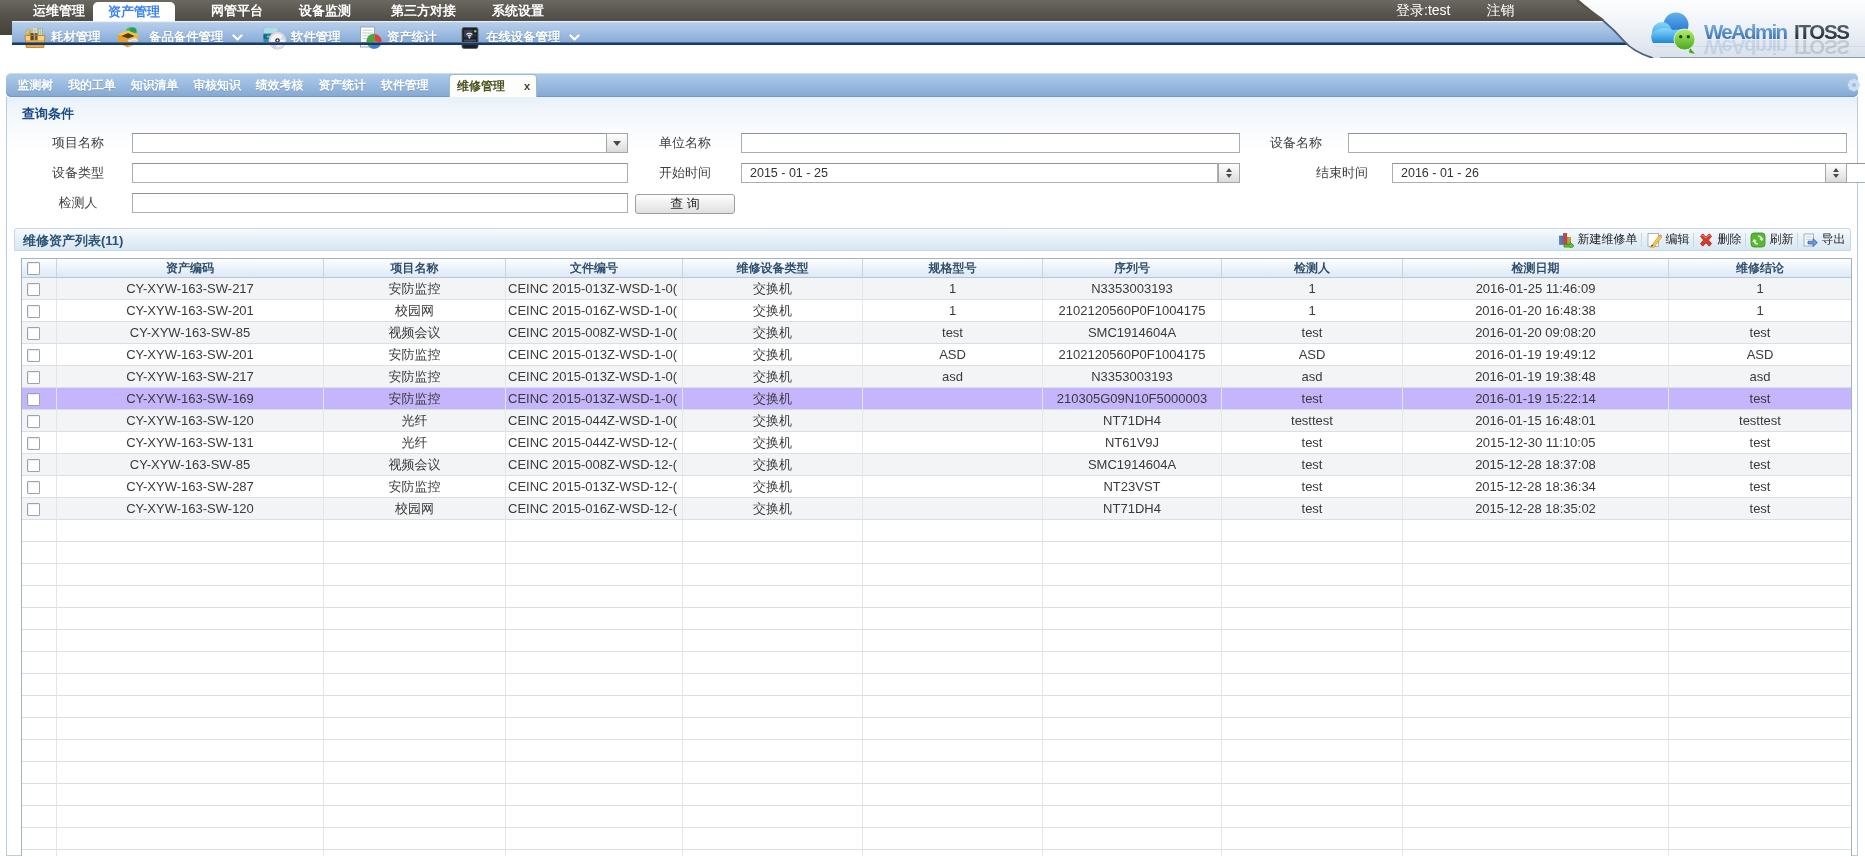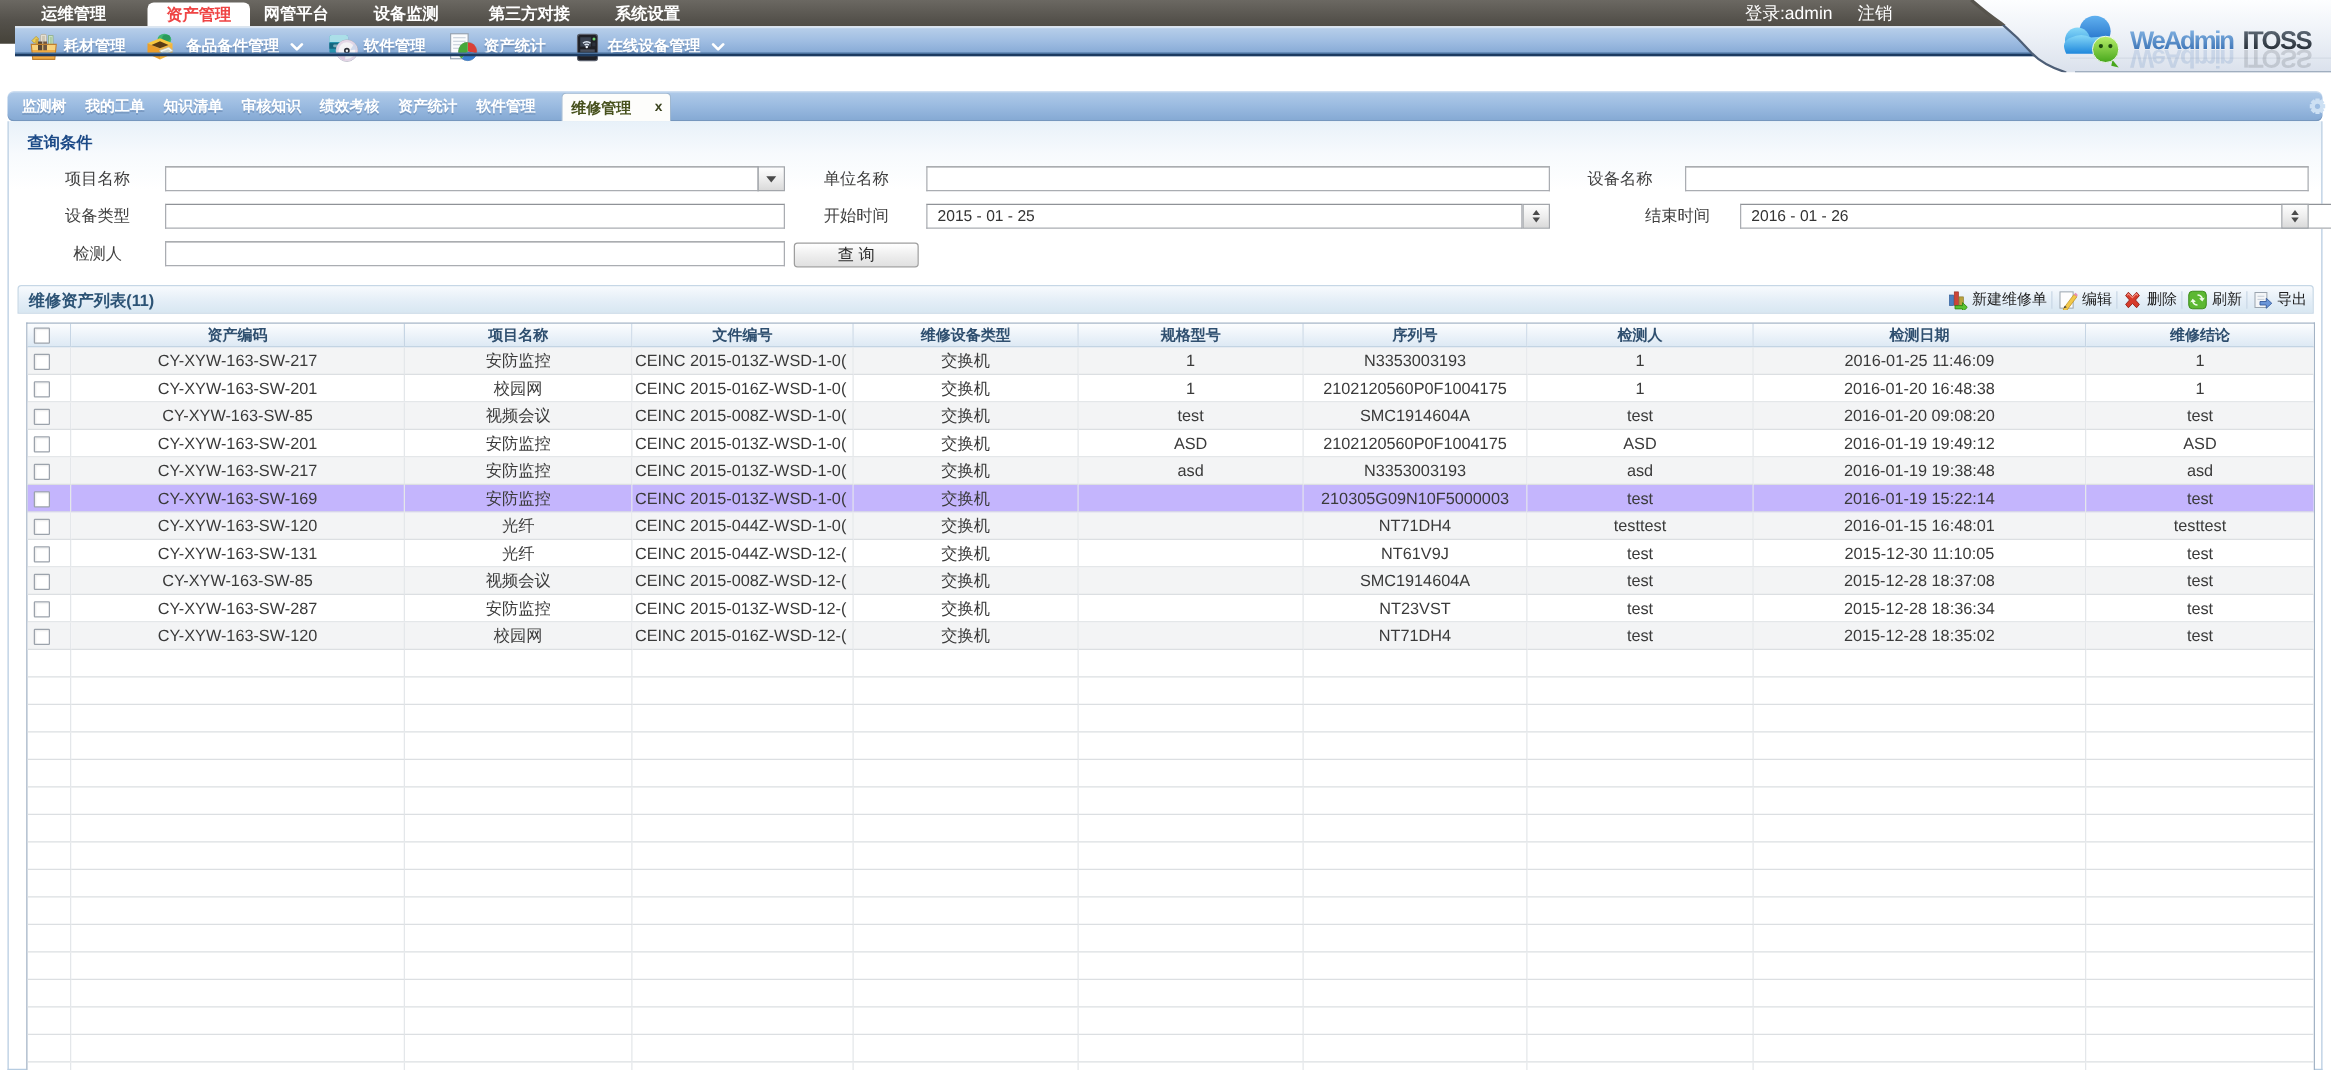--- a/index.html
+++ b/index.html
@@ -10,25 +10,25 @@
 #topbar { position:absolute; left:0; top:0; width:1865px; height:35px;
   background:linear-gradient(180deg,#6b6862 0%,#55524c 45%,#454239 100%); }
 #topmenu { position:absolute; left:0; top:0; height:21px; }
 .tm-item { position:absolute; top:0; color:#fff; font-size:13px; font-weight:bold;
   line-height:21px; white-space:nowrap; cursor:pointer; }
 .tm-item.t0 { left:33px; }
 .tm-item.t2 { left:211px; }
 .tm-item.t3 { left:299px; }
 .tm-item.t4 { left:391px; }
 .tm-item.t5 { left:492px; }
-.tm-active { left:118px; background:#fff; color:#ef4444; border-radius:5px 5px 0 0;
+.tm-active { left:93px; background:#fff; color:#3b82f6; border-radius:5px 5px 0 0;
   top:2px; line-height:19px; padding:0 15px; }
 #login-area { position:absolute; right:0; top:0; height:21px; line-height:21px;
   left:1396px; color:#fff; font-size:14px; }
-#logout-link { margin-left:20px; cursor:pointer; }
+#logout-link { margin-left:36px; cursor:pointer; }
 
 
 #toolbar { position:absolute; left:12px; top:21px; width:1865px; height:24px;
   background:linear-gradient(180deg,#d8e5f3 0%,#b5cde9 9%,#9fbde2 50%,#88abd6 88%,#81a5d0 100%);
   box-shadow:inset 0 1px 0 #e8f0f9;font-family:Liberation Serif, serif; }
 #toolbar::after { content:""; position:absolute; left:0; bottom:0; width:100%; height:3px;
   background:linear-gradient(180deg,#49709c 0%,#49709c 33%,#1d3b60 33%,#1d3b60 100%); }
 #toolbar-items { position:absolute; left:0; top:0; height:33px; }
 .tb-item { position:absolute; top:0; height:33px; display:flex; align-items:center; cursor:pointer; }
 .tb-item.i0 { left:11px; } .tb-item.i1 { left:104px; } .tb-item.i2 { left:251px; }
@@ -120,21 +120,21 @@
 <div id="topbar">
   <div id="topmenu">
     <div class="tm-item t0">运维管理</div>
     <div class="tm-item tm-active">资产管理</div>
     <div class="tm-item t2">网管平台</div>
     <div class="tm-item t3">设备监测</div>
     <div class="tm-item t4">第三方对接</div>
     <div class="tm-item t5">系统设置</div>
   </div>
   <div id="login-area">
-    <span>登录:admin</span><span id="logout-link">注销</span>
+    <span>登录:test</span><span id="logout-link">注销</span>
   </div>
 </div>
 
 <div id="toolbar">
   <div id="toolbar-items">
     <div class="tb-item i0">
       <span class="tb-icon"><svg id="svg-consumables" viewBox="0 0 24 24" width="24" height="24">
 <rect x="9.5" y="1.5" width="4.6" height="9" rx="1" fill="#ece7db" stroke="#b7b0a0" stroke-width=".7"></rect>
 <rect x="10.6" y="2.6" width="2.4" height="6" fill="#cfc7b4"></rect>
 <path d="M2.5,6.5 l3.4,-3.4 2,2 -3.4,3.4 Z" fill="#ecd05a" stroke="#b59422" stroke-width=".6"></path>

